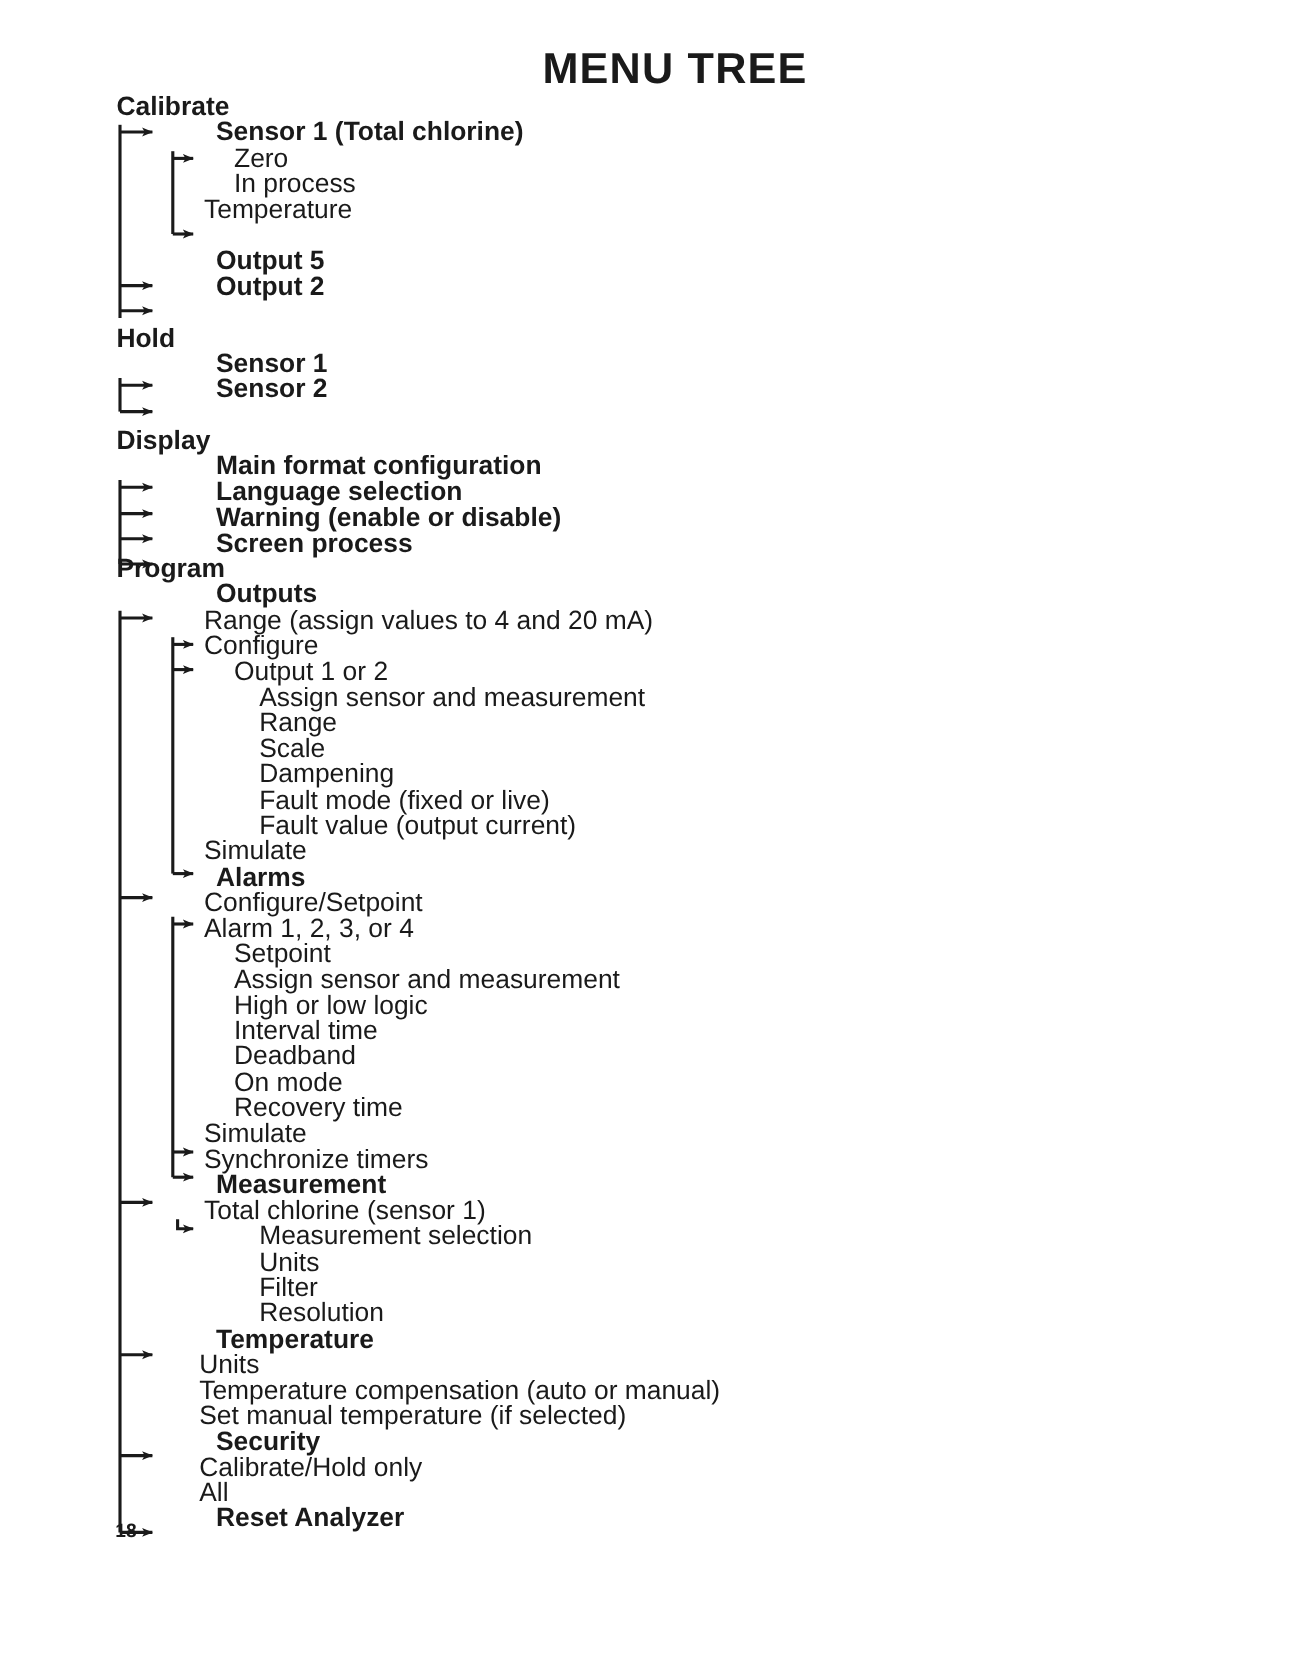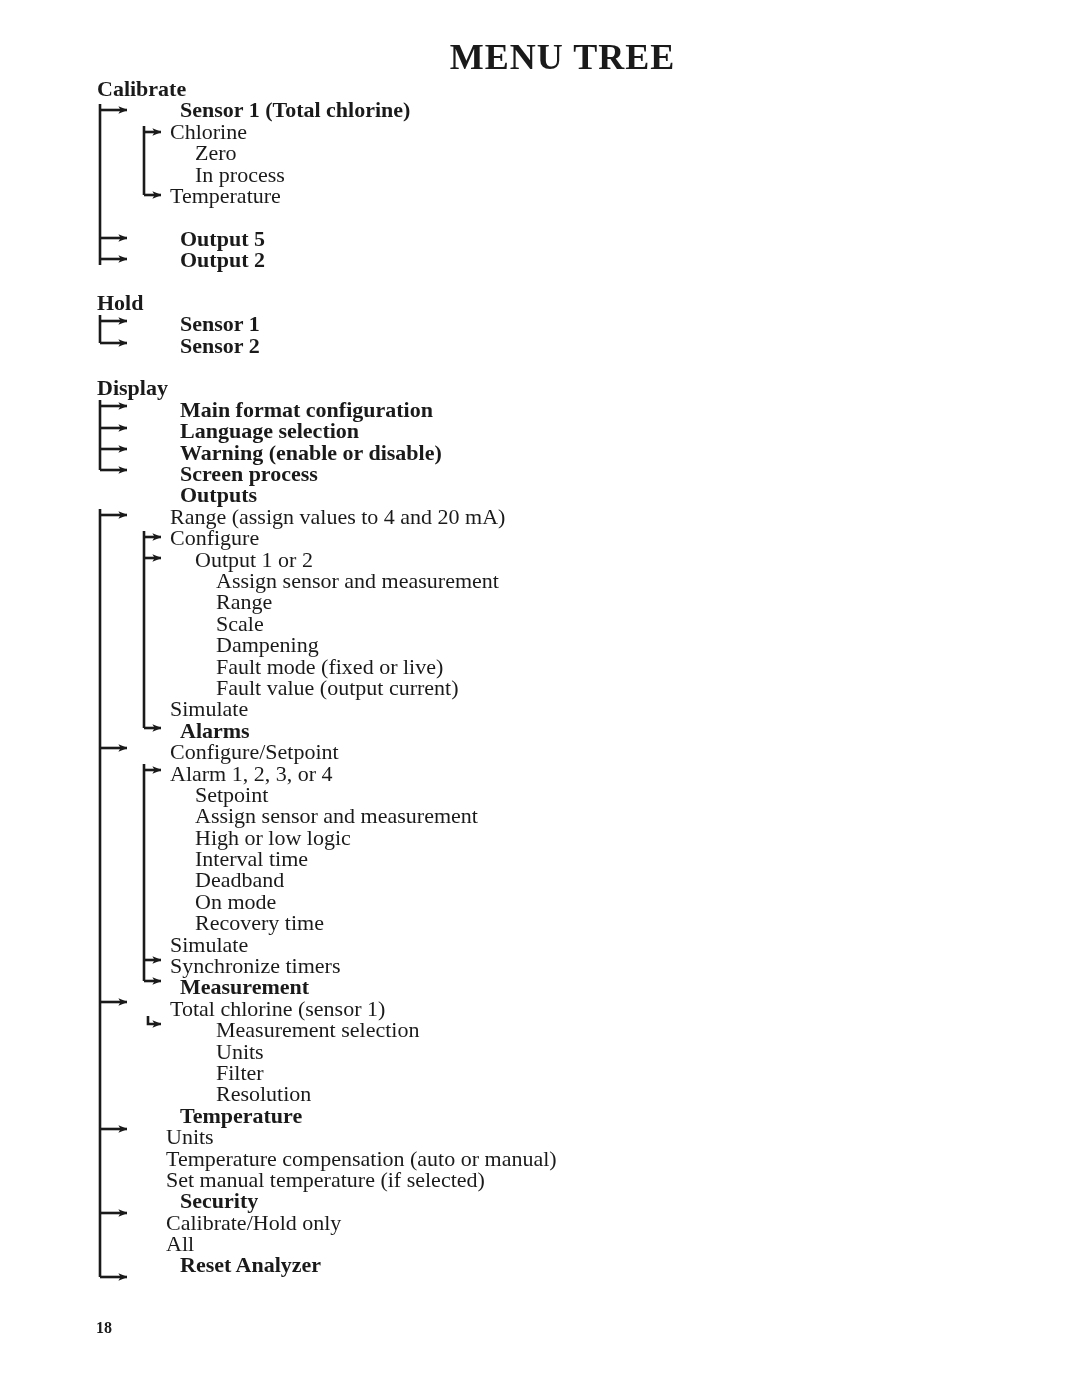--- a/index.html
+++ b/index.html
@@ -13,21 +13,20 @@
     position: relative;
     font-family: "Liberation Sans", sans-serif;
     color: #1a1a1a;
     overflow: hidden;
   }
 
   #page {
     position: relative;
     width: 1080px;
     height: 1023px;
-    font-family: Liberation Serif, serif;
   }
 
   
   .page-title {
     position: absolute;
     top: 36px;
     left: 0;
     width: 1080px;
     text-align: center;
     font-size: 36px;
@@ -150,23 +149,20 @@
   </svg>
 
   <div class="tree">
 
     <div class="row bold lv0">
         <span class="label">Calibrate</span>
       </div>
     <div class="row bold lv1">
         <span class="label">Sensor 1 (Total chlorine)</span>
       </div>
-    <div class="row lv2">
-        <span class="label">Chlorine</span>
-      </div>
     <div class="row lv3">
         <span class="label">Zero</span>
       </div>
     <div class="row lv3">
         <span class="label">In process</span>
       </div>
     <div class="row lv2">
         <span class="label">Temperature</span>
       </div>
 
@@ -202,20 +198,23 @@
     <div class="row bold lv1">
         <span class="label">Language selection</span>
       </div>
     <div class="row bold lv1">
         <span class="label">Warning (enable or disable)</span>
       </div>
     <div class="row bold lv1">
         <span class="label">Screen process</span>
       </div>
 
+    <div class="row bold lv0">
+        <span class="label">Program</span>
+      </div>
     <div class="row bold lv1">
         <span class="label">Outputs</span>
       </div>
     <div class="row lv2">
         <span class="label">Range (assign values to 4 and 20 mA)</span>
       </div>
     <div class="row lv2">
         <span class="label">Configure</span>
       </div>
     <div class="row lv3">
@@ -321,15 +320,15 @@
     <div class="row lv1b">
         <span class="label">All</span>
       </div>
 
     <div class="row bold lv1">
         <span class="label">Reset Analyzer</span>
       </div>
 
   </div>
 
-  <div style="position:absolute; left:96px; top:1319px; font-size:16px; font-weight:bold;">18</div>
+  <div style="position:absolute; left:96px; top:1268px; font-size:16px; font-weight:bold;">18</div>
 
 </div>
 
 </body></html>

